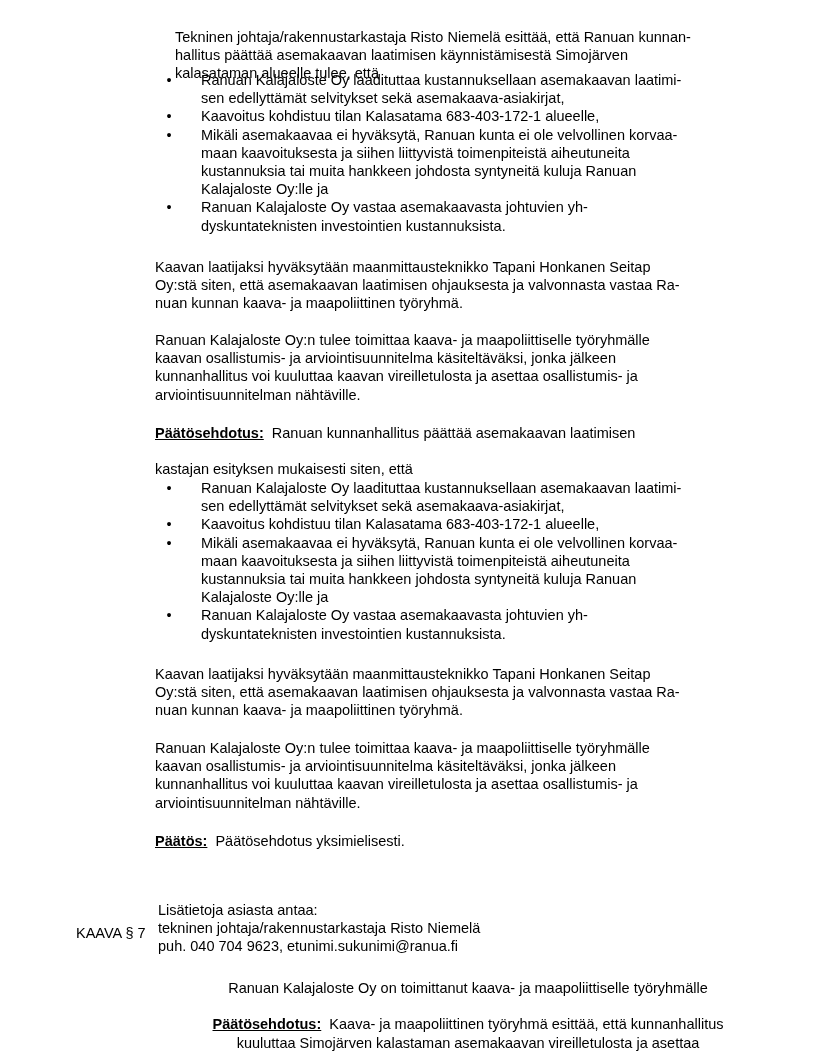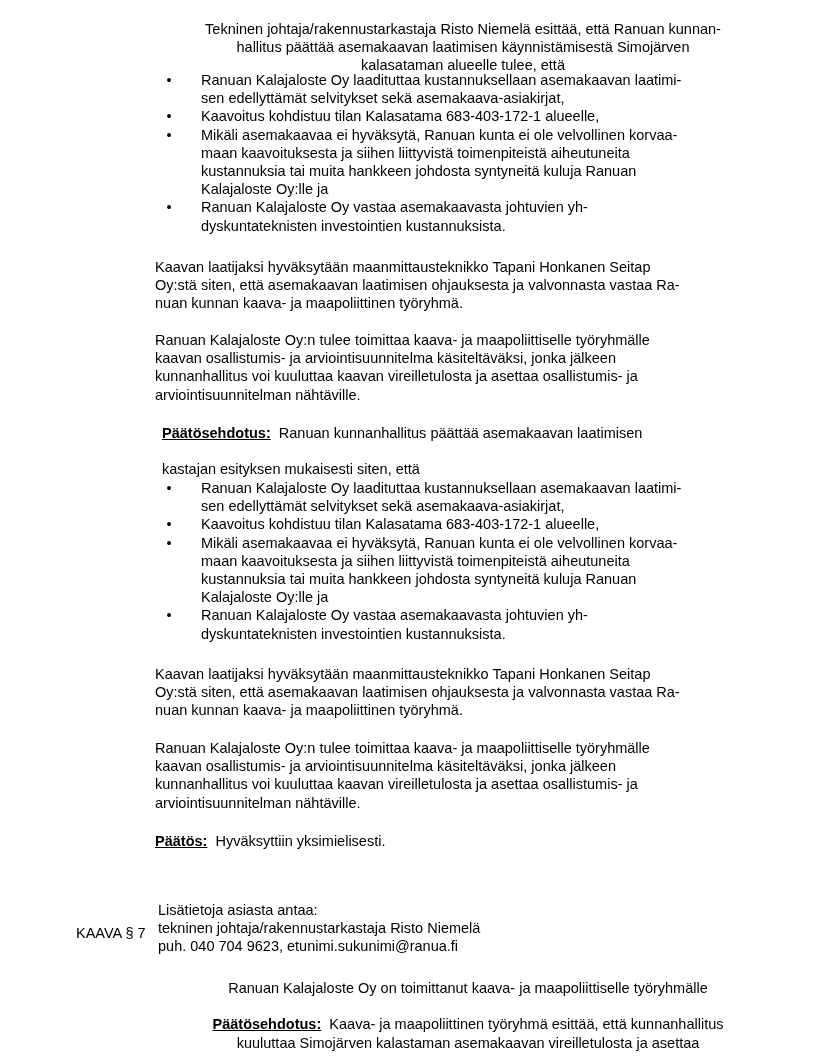--- a/index.html
+++ b/index.html
@@ -1,19 +1,19 @@
 <!DOCTYPE html>
 <html><head>
 <meta charset="utf-8">
 <style>
   html, body { margin: 0; padding: 0; background: #ffffff; }
   body { width: 816px; height: 1056px; position: relative; overflow: hidden;
          font-family: "Liberation Sans", sans-serif; font-size: 14.5px; color: #000; }
   .block { position: absolute; line-height: 18.2px; }
-  .para { margin: 4px; text-align: center; }
+  .para { margin: 12px; }
   .label { font-weight: bold; text-decoration: underline; }
   ul.bullets { list-style: none; margin: 0; padding: 0; }
   ul.bullets li { position: relative; padding-left: 38px; }
   ul.bullets li .bullet { position: absolute; left: 0; top: 0; width: 12px; text-align: center; }
 </style>
 </head>
 <body>
 
 <div class="block" style="left:163px; top:16px; width:600px;">
   <p class="para">
@@ -38,21 +38,21 @@
   <span>nuan kunnan kaava- ja maapoliittinen työryhmä.</span>
 </div>
 
 <div class="block" style="left:155px; top:331px; width:610px;">
   <span>Ranuan Kalajaloste Oy:n tulee toimittaa kaava- ja maapoliittiselle työryhmälle</span><br>
   <span>kaavan osallistumis- ja arviointisuunnitelma käsiteltäväksi, jonka jälkeen</span><br>
   <span>kunnanhallitus voi kuuluttaa kaavan vireilletulosta ja asettaa osallistumis- ja</span><br>
   <span>arviointisuunnitelman nähtäville.</span>
 </div>
 
-<div class="block" style="left:162px; top:424px; width:610px;">
+<div class="block" style="left:155px; top:424px; width:610px;">
   <span class="label">Päätösehdotus:</span>&nbsp;
   <span>Ranuan kunnanhallitus päättää asemakaavan laatimisen</span><br>
   <br>
   <span>kastajan esityksen mukaisesti siten, että</span>
 </div>
 
 <div class="block" style="left:163px; top:479px; width:600px;">
   <ul class="bullets">
     <li><span class="bullet">•</span><span>Ranuan Kalajaloste Oy laadituttaa kustannuksellaan asemakaavan laatimi-</span><br><span>sen edellyttämät selvitykset sekä asemakaava-asiakirjat,</span></li>
     <li><span class="bullet">•</span><span>Kaavoitus kohdistuu tilan Kalasatama 683-403-172-1 alueelle,</span></li>
@@ -69,21 +69,21 @@
 
 <div class="block" style="left:155px; top:739px; width:610px;">
   <span>Ranuan Kalajaloste Oy:n tulee toimittaa kaava- ja maapoliittiselle työryhmälle</span><br>
   <span>kaavan osallistumis- ja arviointisuunnitelma käsiteltäväksi, jonka jälkeen</span><br>
   <span>kunnanhallitus voi kuuluttaa kaavan vireilletulosta ja asettaa osallistumis- ja</span><br>
   <span>arviointisuunnitelman nähtäville.</span>
 </div>
 
 <div class="block" style="left:155px; top:832px; width:610px;">
   <span class="label">Päätös:</span>&nbsp;
-  <span>Hyväksyttiin yksimielisesti.</span>
+  <span>Päätösehdotus yksimielisesti.</span>
 </div>
 
 <div class="block" style="left:158px; top:869px; width:610px;margin-top:32px;">
   <span>Lisätietoja asiasta antaa:</span><br>
   <span>tekninen johtaja/rakennustarkastaja Risto Niemelä</span><br>
   <span>puh. 040 704 9623, etunimi.sukunimi@ranua.fi</span>
 </div>
 
 <div class="block" style="left:76px; top:924px;">KAAVA § 7</div>
 

